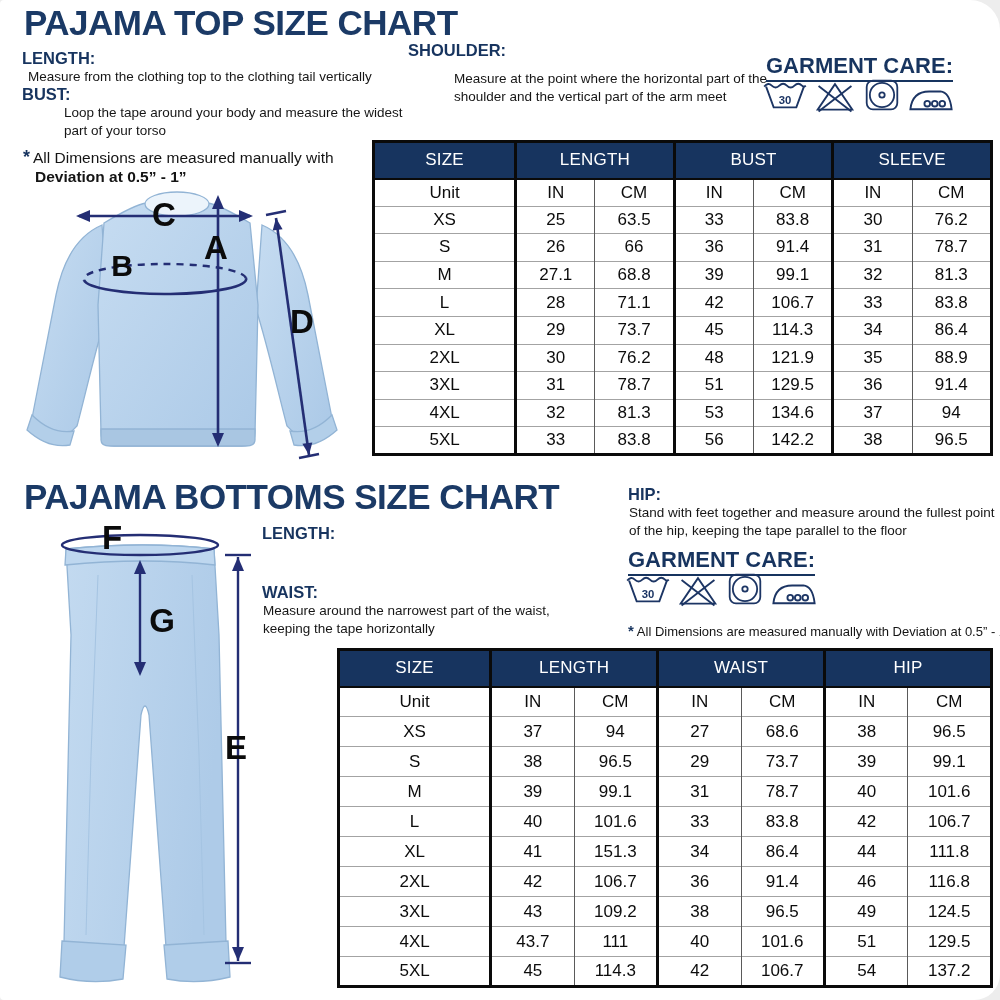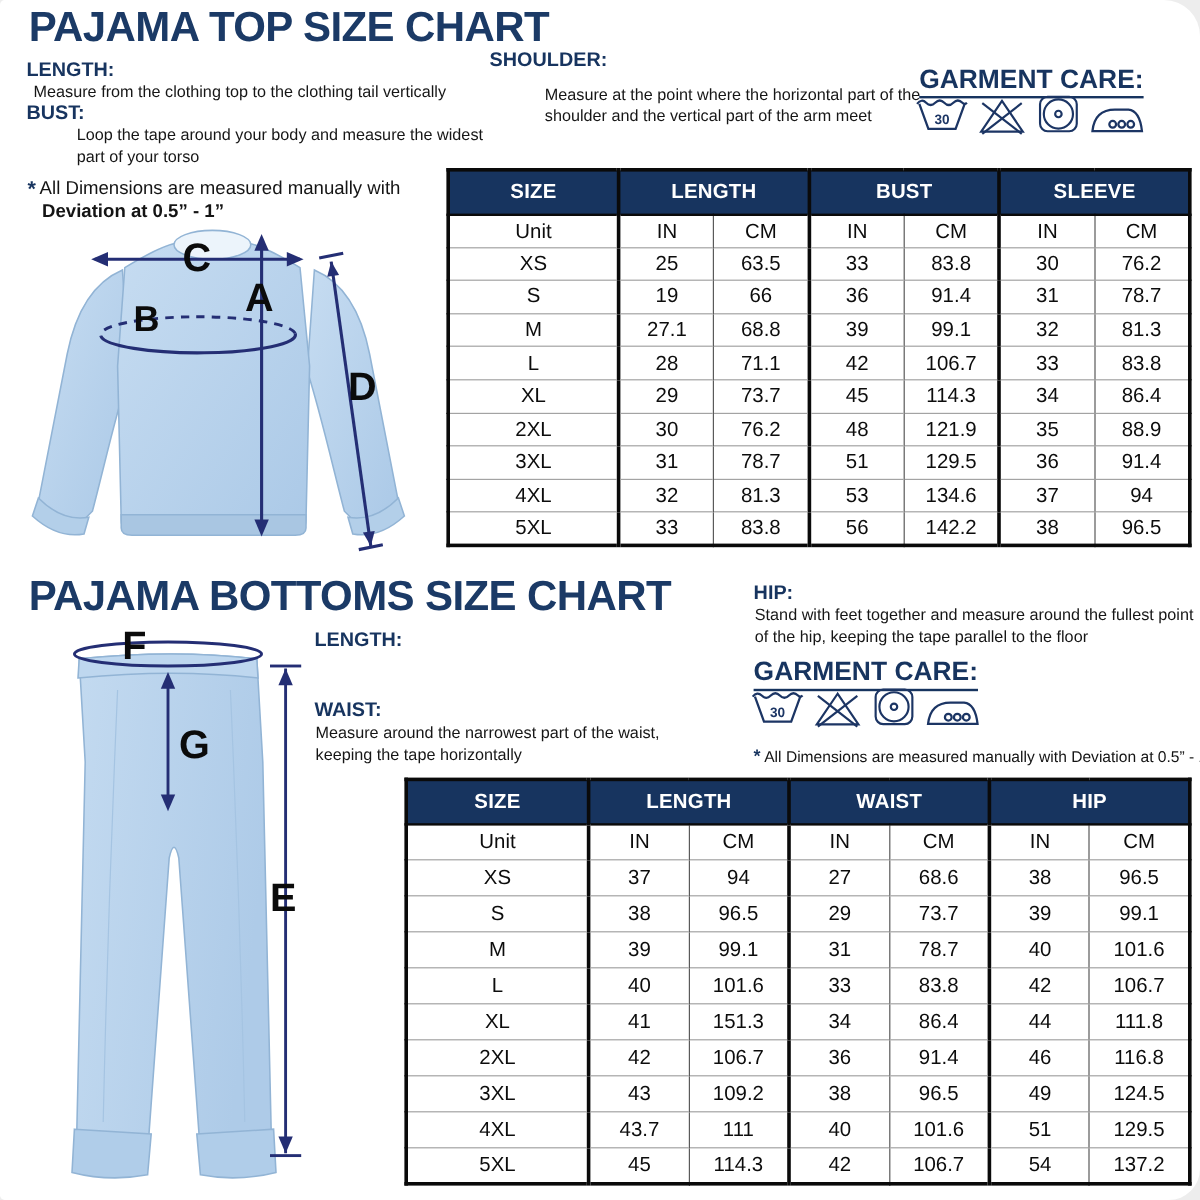--- a/index.html
+++ b/index.html
@@ -36,21 +36,21 @@
   .note .star{color:var(--navy);font-weight:800;font-size:18px;margin-right:3px;}
   .note-small{font-size:13px;white-space:nowrap;}
   .note-lines{display:inline-block;vertical-align:top;}
 
   table.size-table{
     position:absolute;border-collapse:collapse;table-layout:fixed;
     text-align:center;background:#fff;border:3px solid #0a0a0a;
     font-size:17px;color:#0c0c0c;
   }
   table.size-table th{
-    background:var(--navy);color:#fff;font-weight:700;font-size:17px;
+    background:var(--navy);color:#fff;font-weight:400;font-size:17px;
     height:37px;border-bottom:2.5px solid #0a0a0a;letter-spacing:0.2px;
   }
   table.size-table td{
     border-top:1px solid #a3a3a3;border-left:1px solid #5a5a5a;
   }
   table.size-table td:first-child{border-left:none;}
   table.size-table .grp{border-left:3px solid #0a0a0a !important;}
   table.tbl-top td{height:27.6px;}
   table.tbl-bottom td{height:30px;}
   svg text.dim-letter{
@@ -176,21 +176,21 @@
           <td>XS</td>
           <td class="grp">25</td>
           <td>63.5</td>
           <td class="grp">33</td>
           <td>83.8</td>
           <td class="grp">30</td>
           <td>76.2</td>
         </tr>
         <tr>
           <td>S</td>
-          <td class="grp">19</td>
+          <td class="grp">26</td>
           <td>66</td>
           <td class="grp">36</td>
           <td>91.4</td>
           <td class="grp">31</td>
           <td>78.7</td>
         </tr>
         <tr>
           <td>M</td>
           <td class="grp">27.1</td>
           <td>68.8</td>

